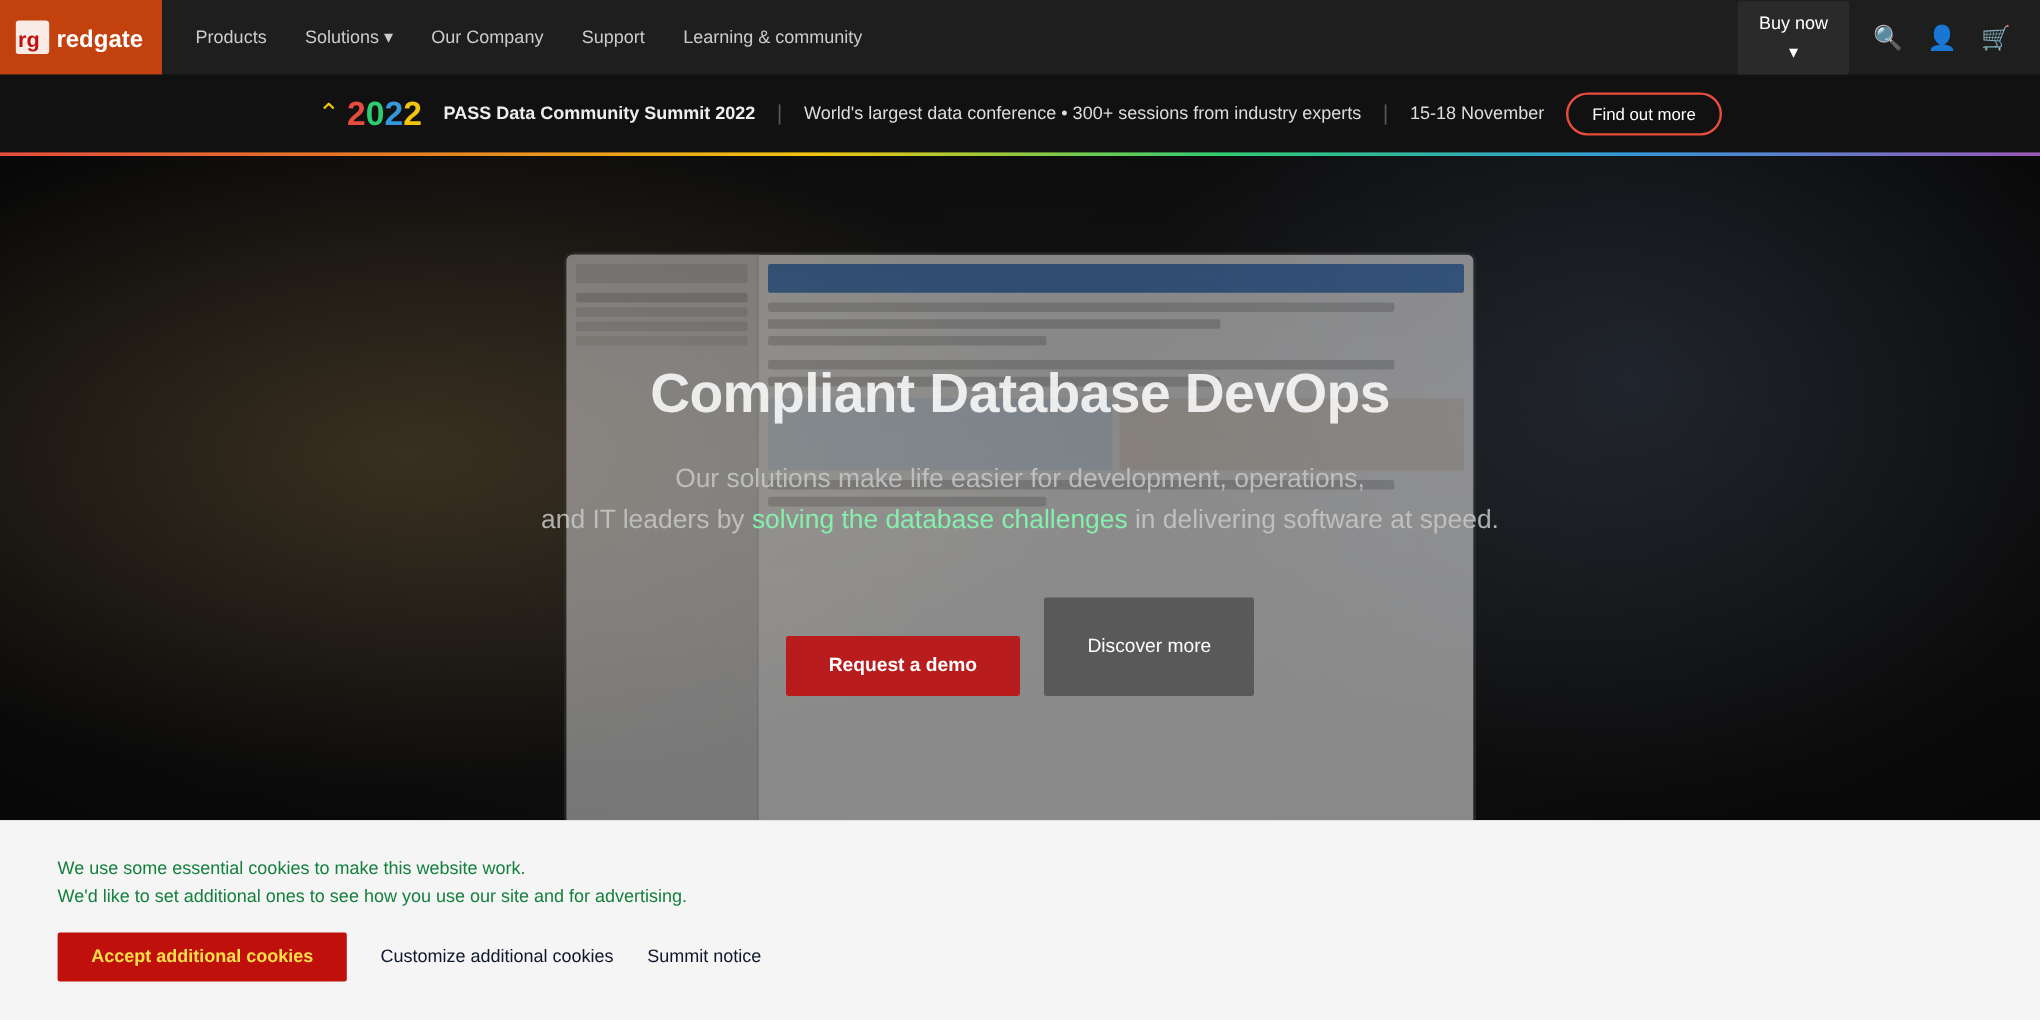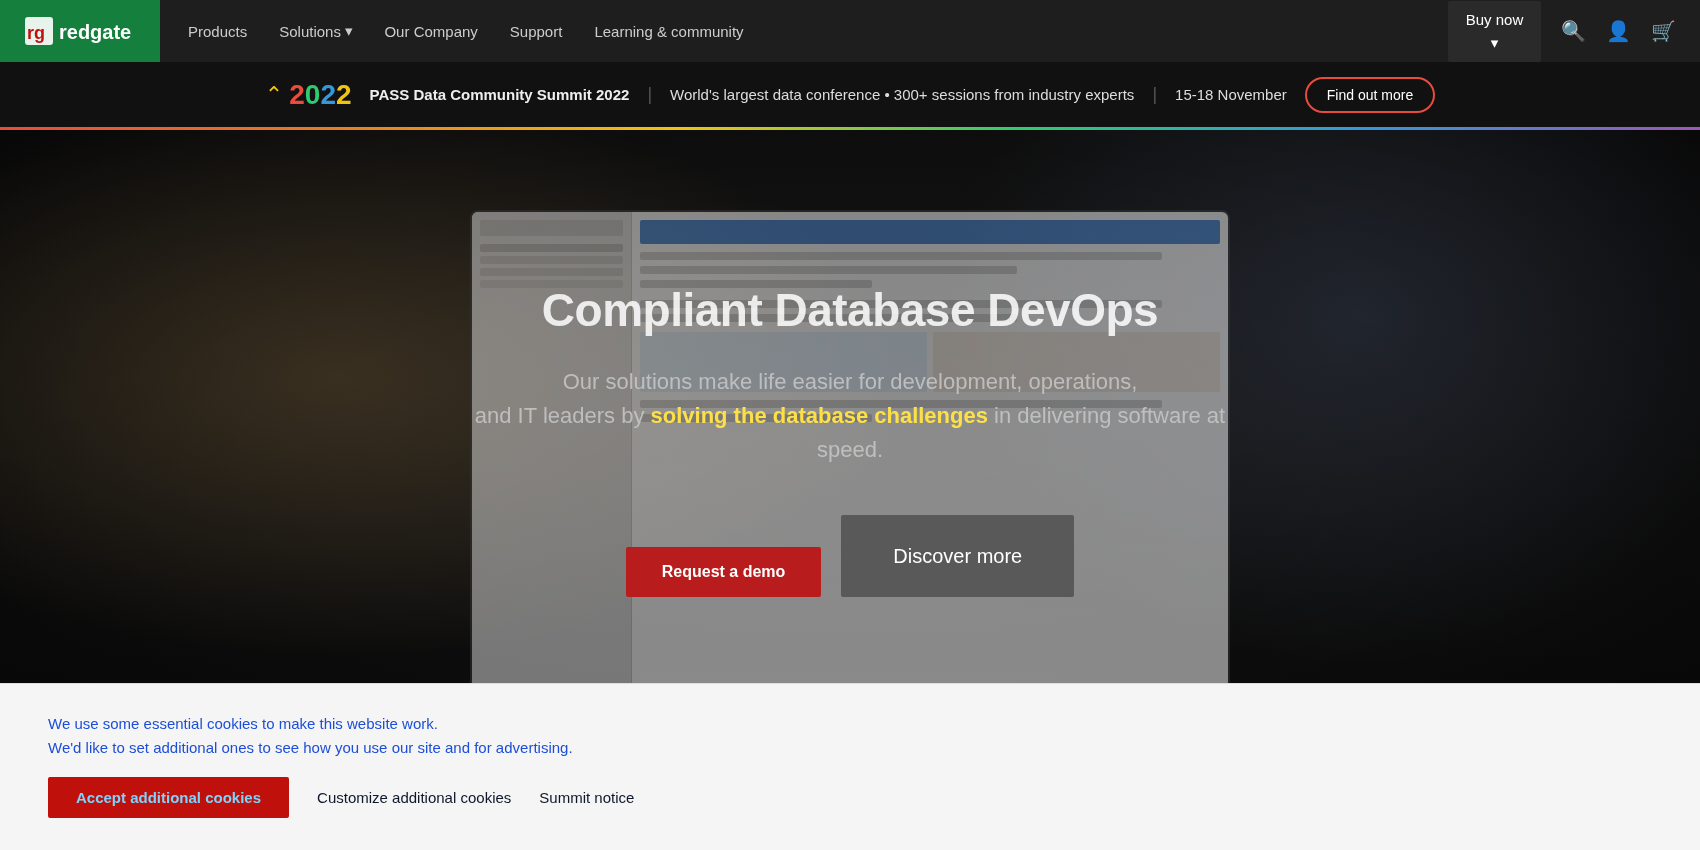--- a/index.html
+++ b/index.html
@@ -4,21 +4,21 @@
   <style>
     * { margin: 0; padding: 0; box-sizing: border-box; }
     body { font-family: Arial, Helvetica, sans-serif; width: 1700px; height: 850px; overflow: hidden; background: #1a1a1a; }
 
     
     .nav {
       display: flex; align-items: center; height: 62px;
       background: #1e1e1e; color: #ccc; position: relative; z-index: 100;
     }
     .nav-logo {
-      width: 160px; height: 62px; background: #15803d;
+      width: 135px; height: 62px; background: #c2410c;
       display: flex; align-items: center; justify-content: center; flex-shrink: 0; text-align: center;
     }
     .nav-logo svg { width: 110px; height: 36px; }
     .nav-links { display: flex; align-items: center; gap: 32px; padding: 0 28px; flex: 1; }
     .nav-link {
       color: #ccc; font-size: 15px; text-decoration: none; display: flex; align-items: center; gap: 4px; cursor: pointer;
     }
     .nav-right { display: flex; align-items: center; gap: 20px; padding-right: 24px; }
     .buy-now-btn {
       background: #2a2a2a; color: #fff; border: none; padding: 10px 18px; font-size: 15px;
@@ -69,29 +69,29 @@
     .hero-content {
       position: relative; z-index: 10; text-align: center; max-width: 900px; padding: 0 40px;
     }
     .hero-title {
       font-size: 46px; font-weight: 600; color: rgba(255,255,255,0.85);
       margin-bottom: 28px; letter-spacing: -0.5px;
     }
     .hero-subtitle {
       font-size: 22px; color: rgba(200,200,200,0.85); line-height: 1.55; margin-bottom: 48px;
     }
-    .hero-subtitle strong { color: #fde047; font-weight: 700; margin-top: 40px; }
+    .hero-subtitle strong { color: #86efac; font-weight: 400; margin-top: 40px; }
     .hero-buttons { display: flex; gap: 20px; justify-content: center; }
     .btn-demo {
       background: #b91c1c; color: #fff; border: none; padding: 16px 36px;
       font-size: 16px; border-radius: 2px; cursor: pointer; font-weight: 600; margin-top: 32px;
     }
     .btn-discover {
-      background: rgba(80,80,80,0.85); color: #fff; border: none; padding: 16px 52px;
-      font-size: 20px; border-radius: 2px; cursor: pointer;
+      background: rgba(80,80,80,0.85); color: #fff; border: none; padding: 16px 36px;
+      font-size: 16px; border-radius: 2px; cursor: pointer;
     }
 
     
     .laptop-mockup {
       position: absolute; z-index: 5;
       width: 760px; height: 480px;
       top: 80px; left: 50%; transform: translateX(-50%);
       background: #1a1a1a; border-radius: 8px; border: 2px solid #333;
       overflow: hidden; opacity: 0.55;
     }
@@ -108,24 +108,24 @@
     .laptop-row.short { width: 40%; }
     .laptop-header-bar { height: 24px; background: #4a7fc1; border-radius: 2px; margin-bottom: 8px; }
 
     
     .cookie-banner {
       position: fixed; bottom: 0; left: 0; right: 0; z-index: 1000;
       background: #f5f5f5; border-top: 1px solid #ddd;
       padding: 28px 48px 32px; min-height: 160px;
     }
     .cookie-title { font-size: 22px; font-weight: 700; color: #111; margin-bottom: 12px; }
-    .cookie-text { font-size: 15px; color: #1d4ed8; line-height: 1.6; margin-bottom: 17px; }
+    .cookie-text { font-size: 15px; color: #15803d; line-height: 1.6; margin-bottom: 17px; }
     .cookie-actions { display: flex; align-items: center; gap: 28px; }
     .btn-accept {
-      background: #c0100c; color: #7dd3fc; border: none;
+      background: #c0100c; color: #fde047; border: none;
       padding: 12px 28px; font-size: 15px; font-weight: 600; border-radius: 2px; cursor: pointer;
     }
     .cookie-link { color: #0f172a; font-size: 15px; text-decoration: none; cursor: pointer; }
   </style>
 </head>
 <body>
 
 <nav class="nav">
   <div class="nav-logo">
     <svg viewBox="0 0 110 36" fill="none" xmlns="http://www.w3.org/2000/svg">

